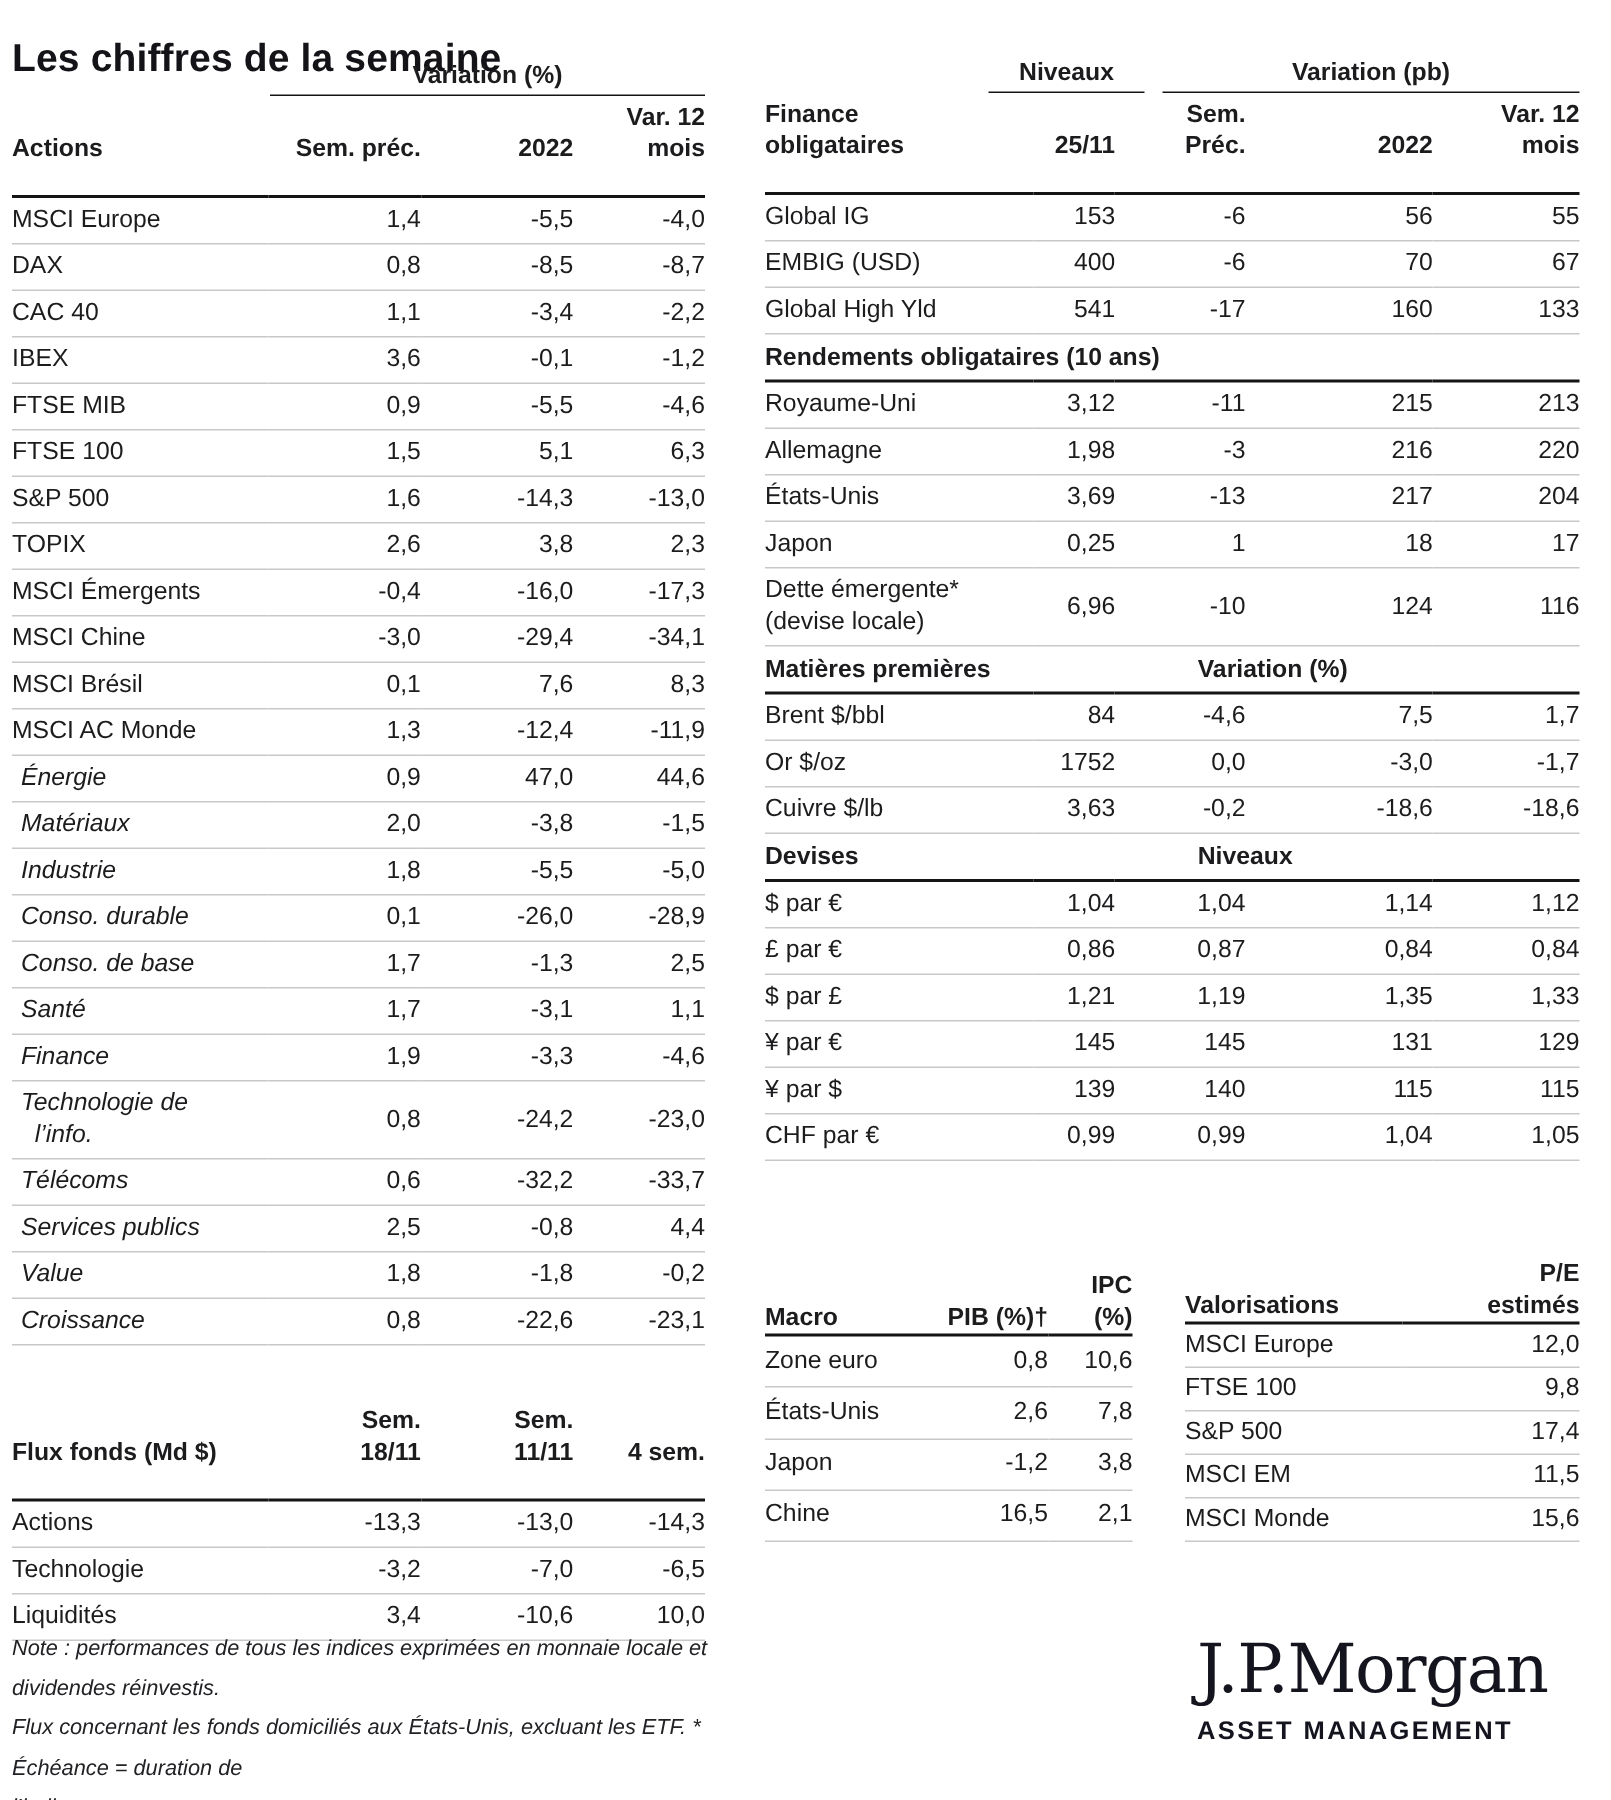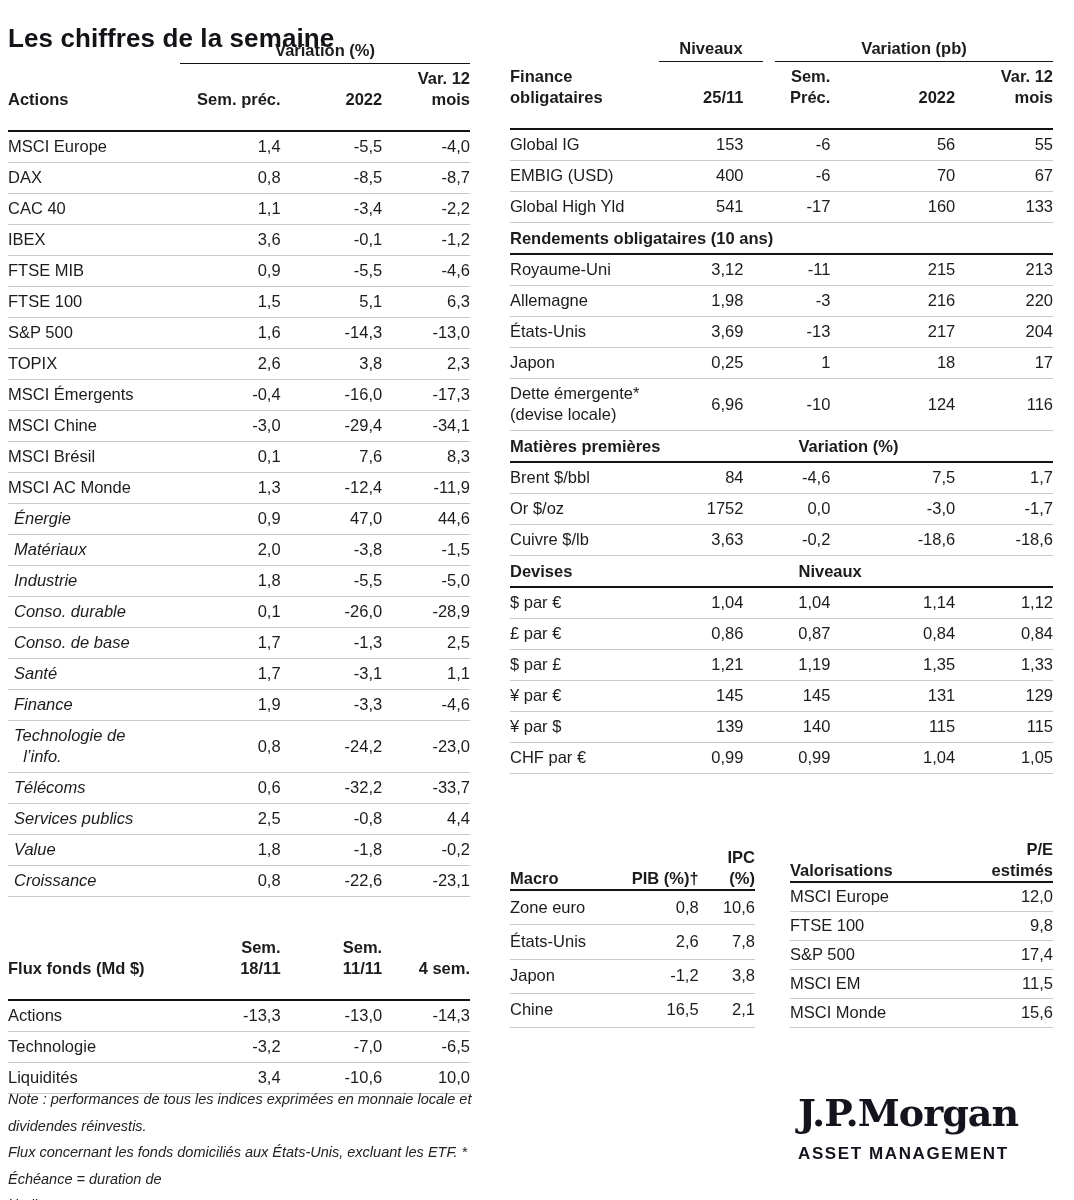--- a/index.html
+++ b/index.html
@@ -57,21 +57,21 @@
   .mtbl td,.vtbl td{padding:3px 0 4px;}
   .mtbl tr.hd td,.vtbl tr.hd td{padding-bottom:0;}
 
   .footnotes{
     position:absolute;left:8px;top:1086px;width:520px;
     font-style:italic;font-size:14.5px;line-height:26.5px;
     white-space:pre-line;color:#222226;
   }
   .logo{position:absolute;left:798px;top:1086px;width:256px;color:#14141e;}
   .logo .brand{font-family:"DejaVu Serif","Liberation Serif",serif;
-    font-size:38px;font-weight:700;letter-spacing:-1px;line-height:54px;}
+    font-size:45px;font-weight:400;letter-spacing:-1px;line-height:54px;}
   .logo .division{font-size:17px;font-weight:700;letter-spacing:1.6px;
     margin-top:4px;}
 </style>
 </head>
 <body>
 
 <h1 class="page-title">Les chiffres de la semaine</h1>
 
 <div class="col-left">
 

